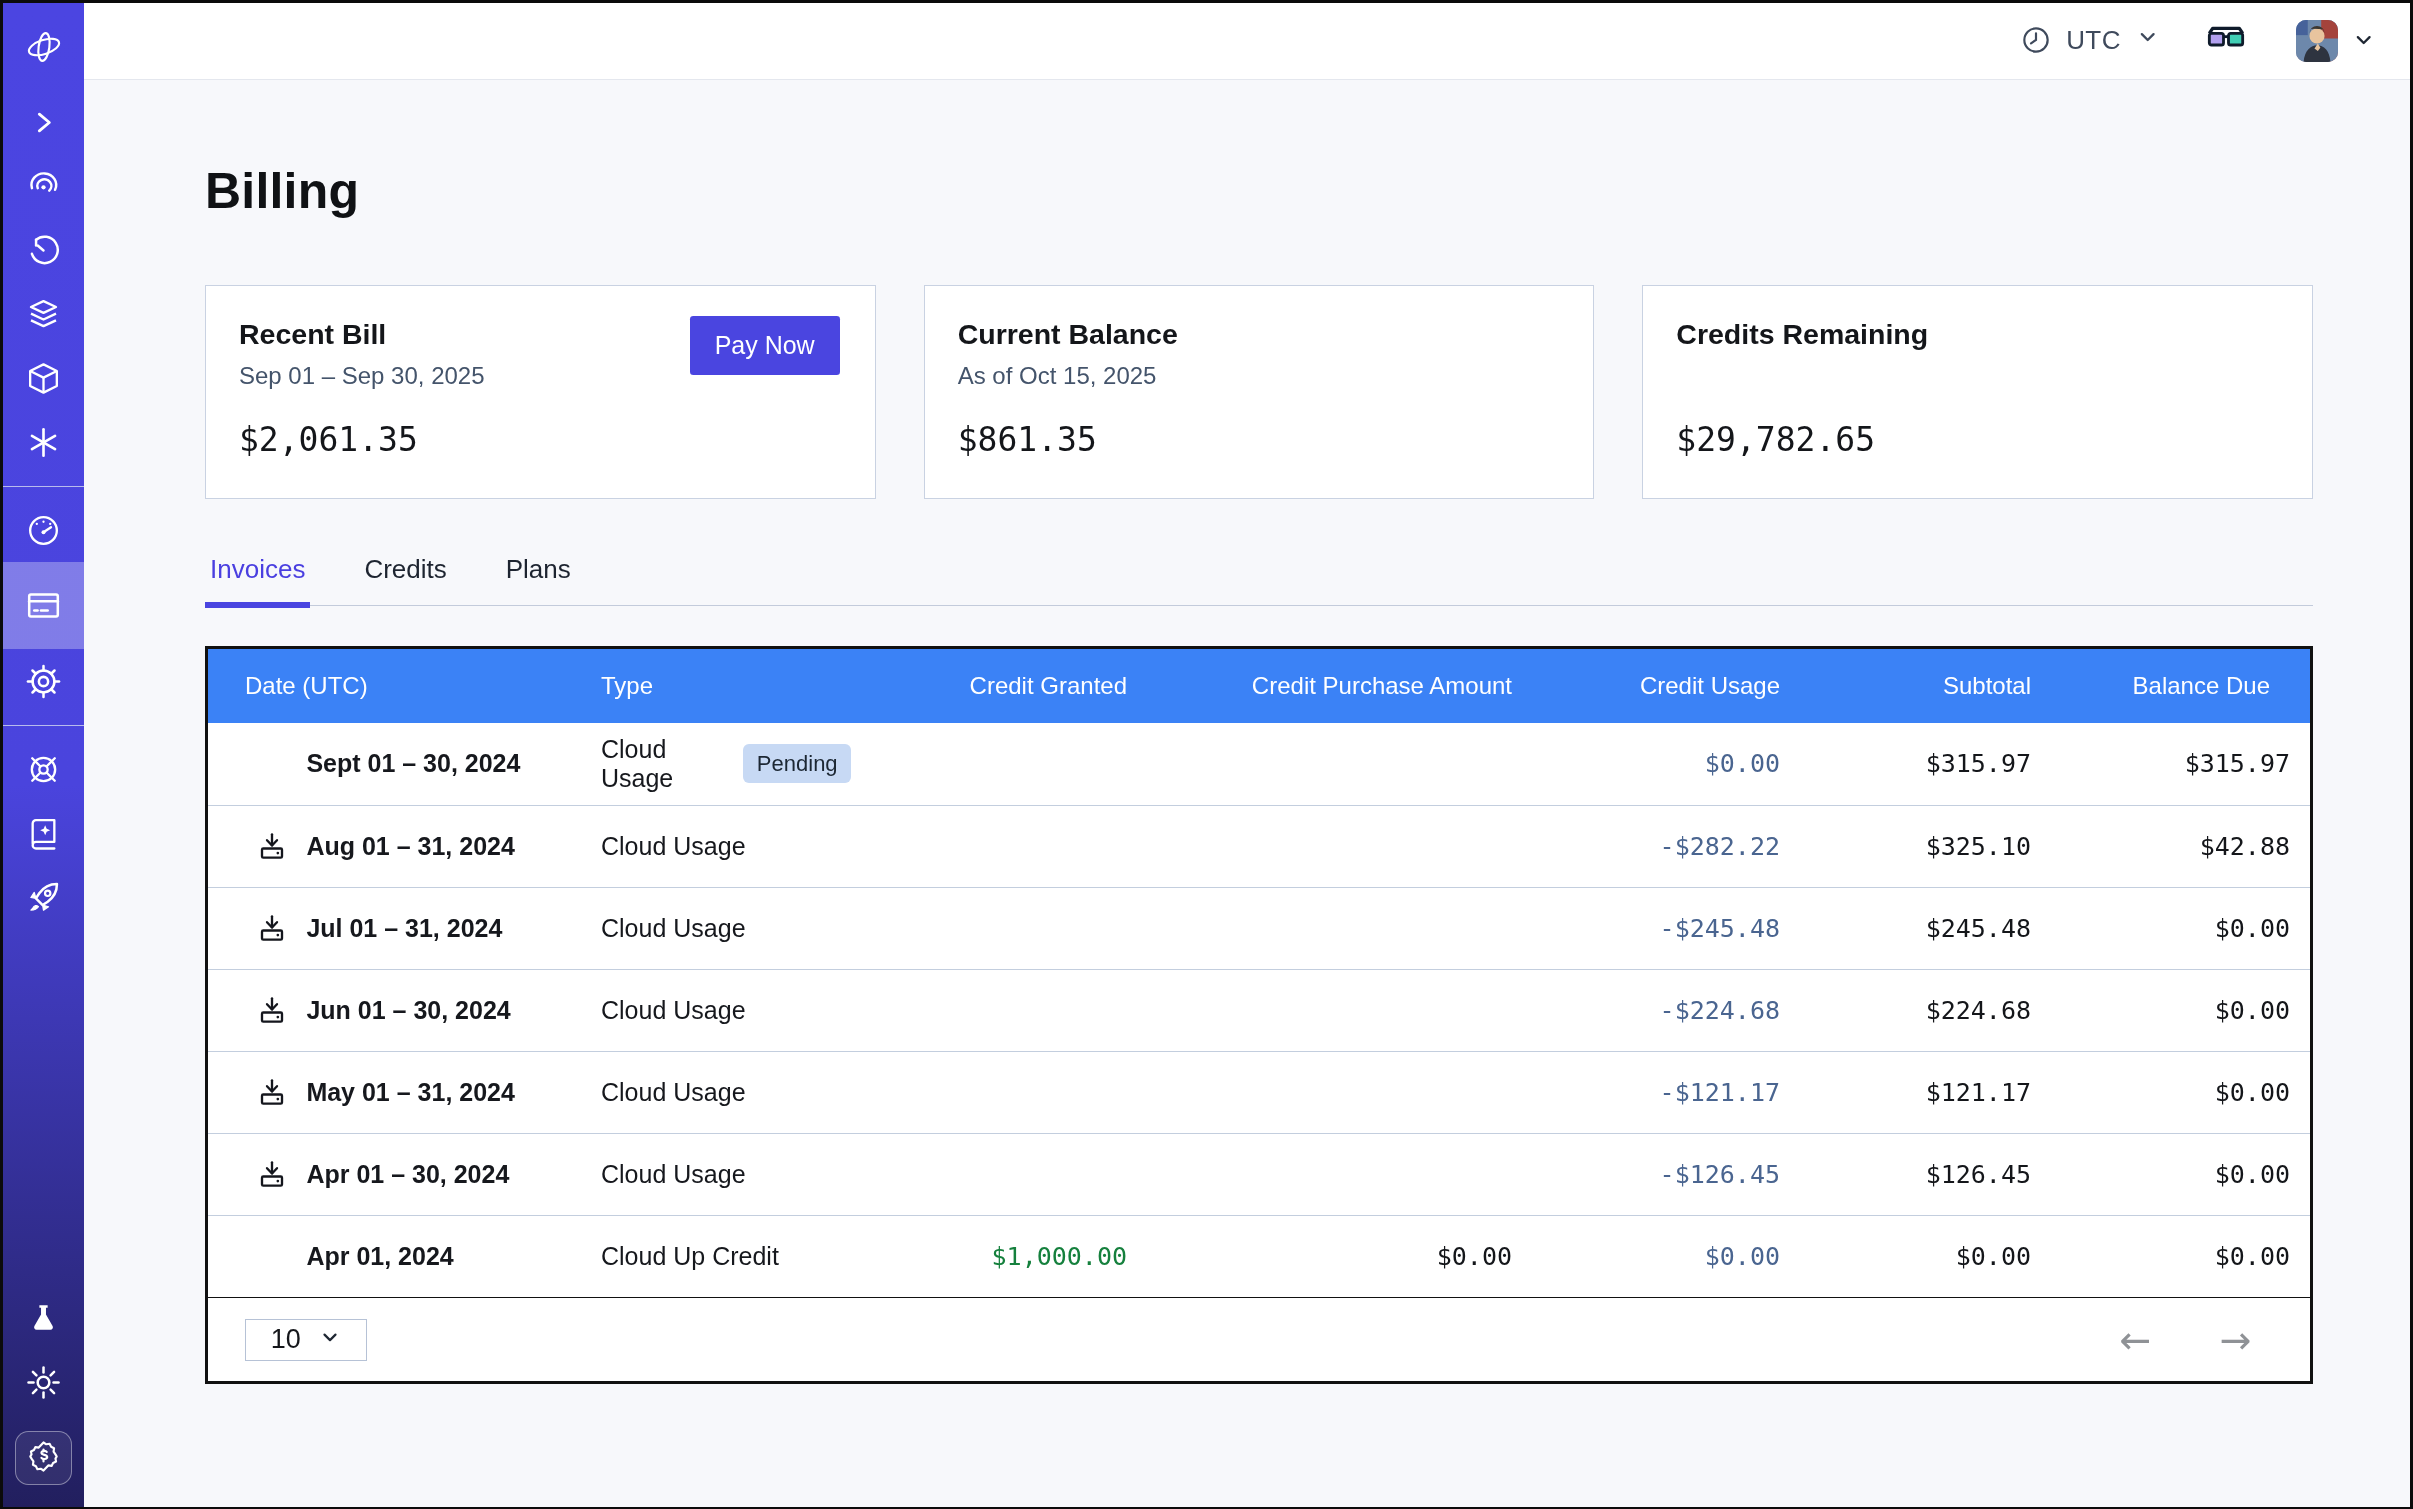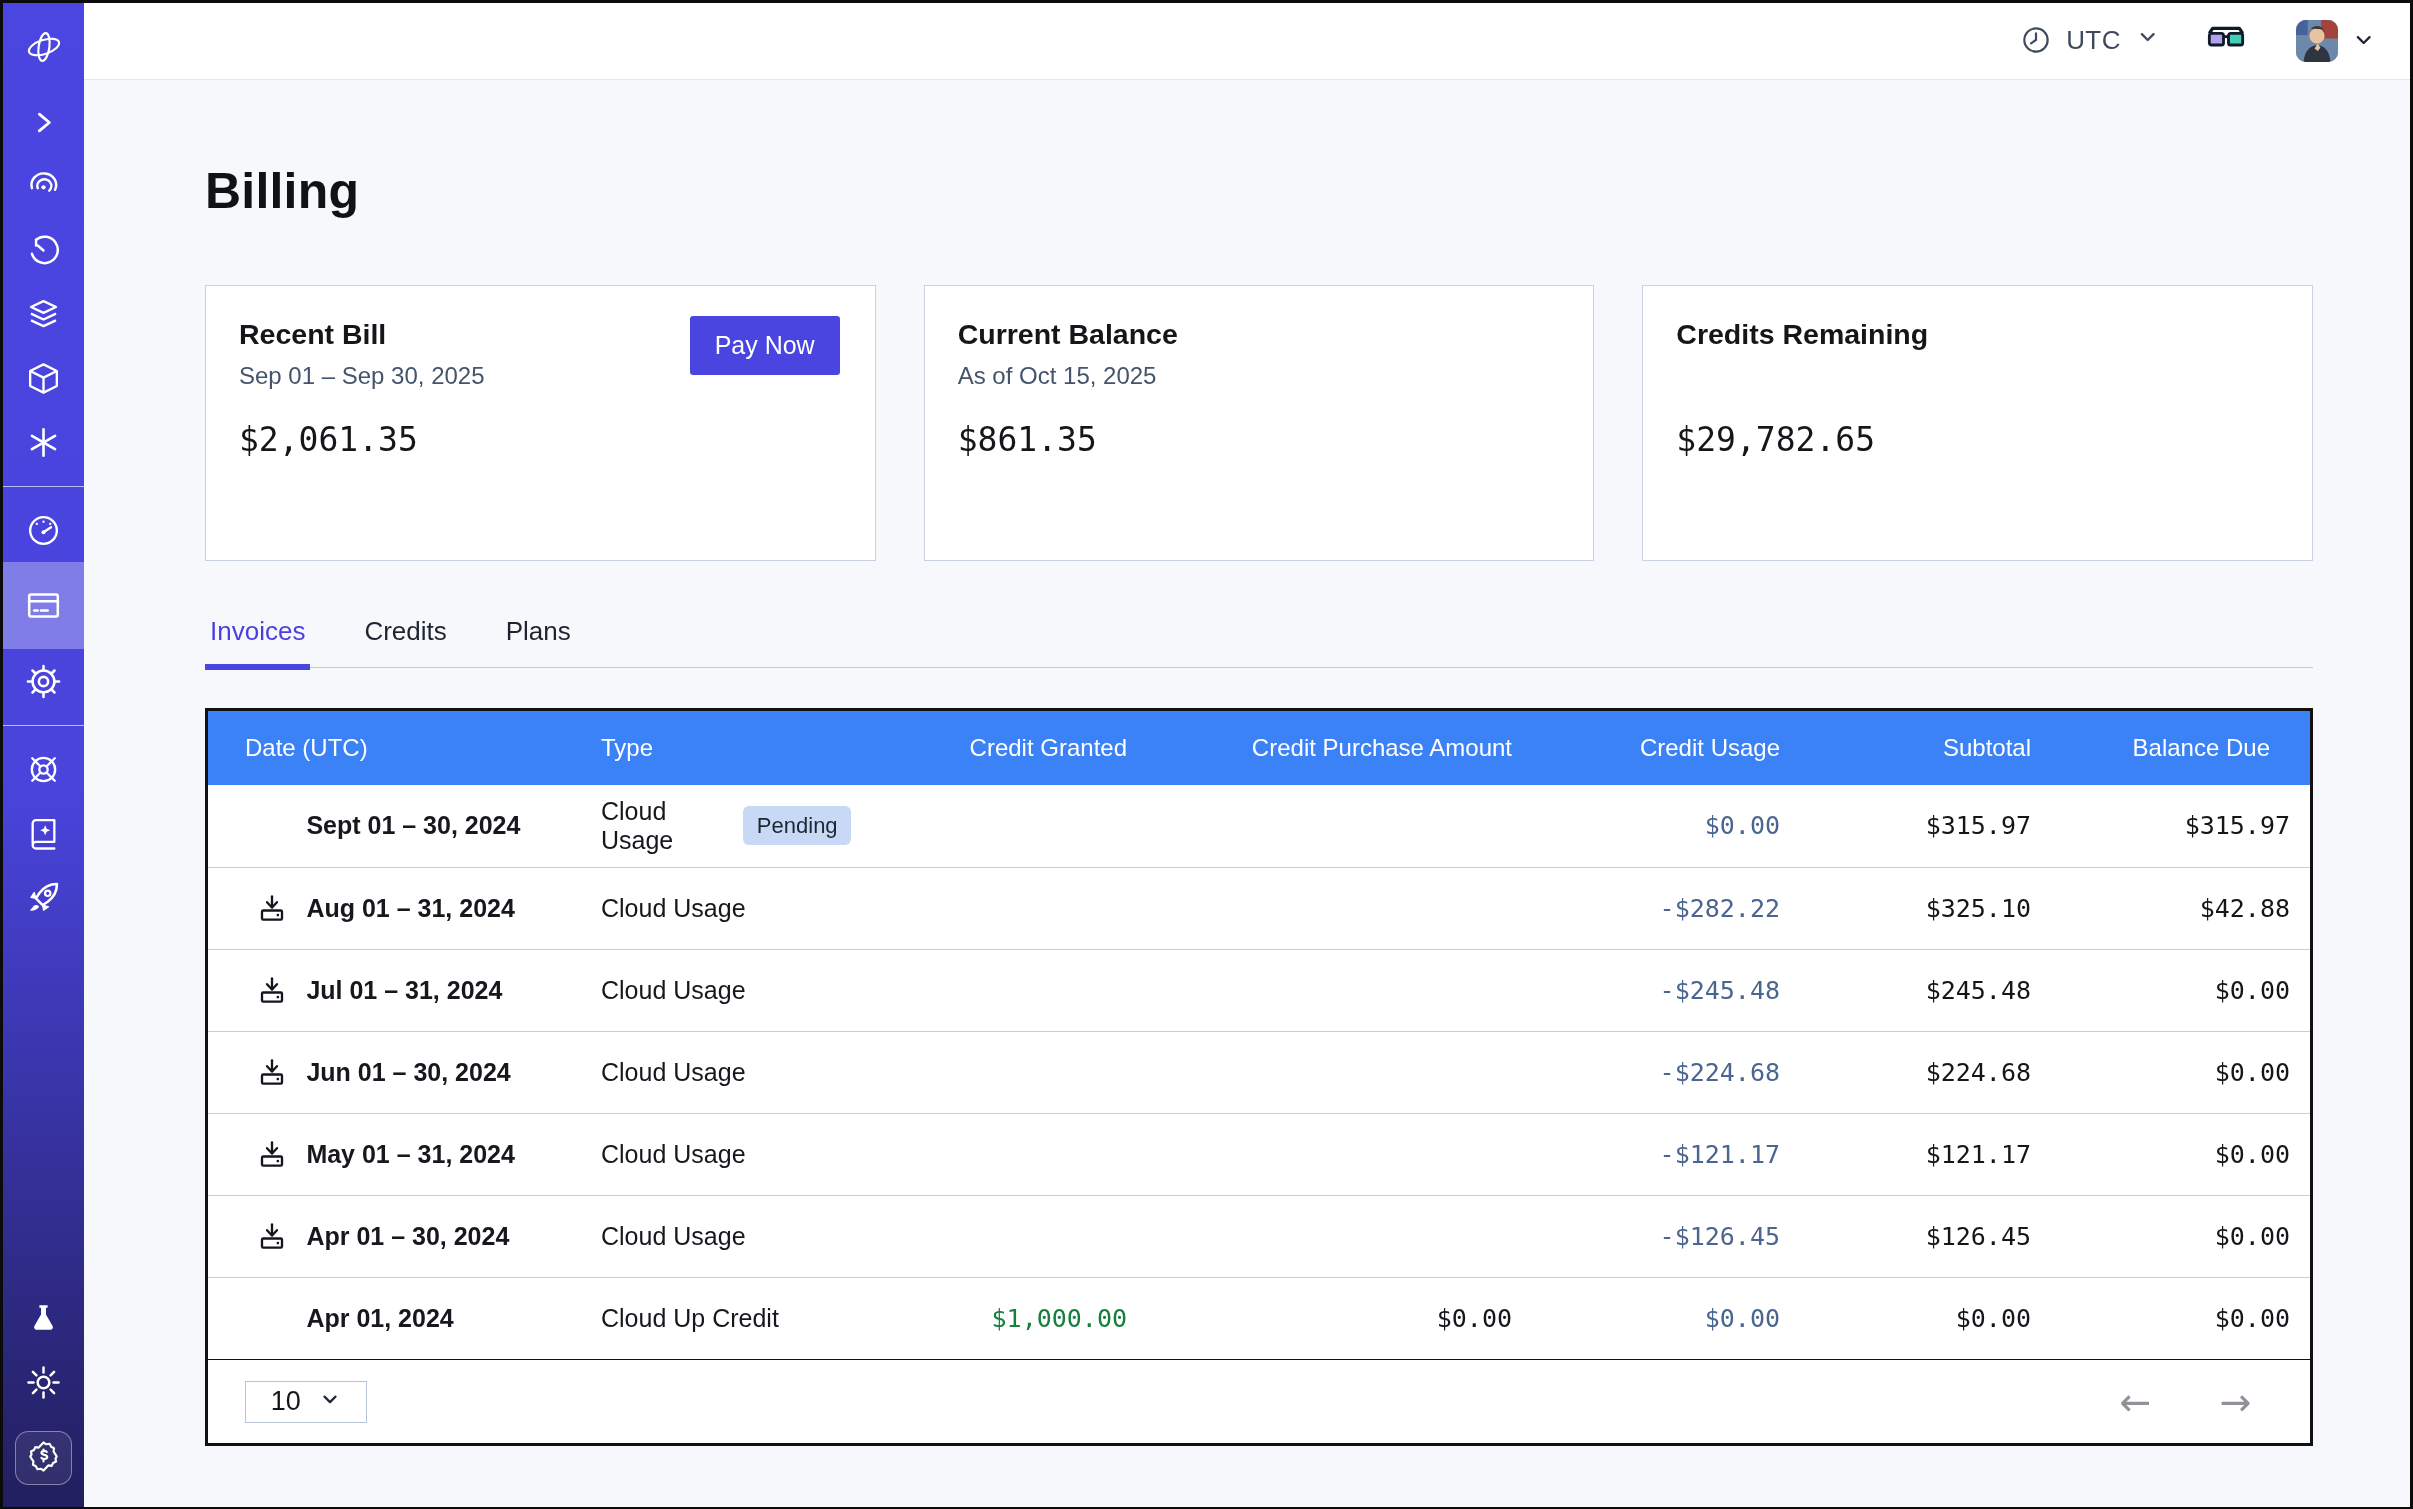--- a/index.html
+++ b/index.html
@@ -52,21 +52,21 @@
     position:relative;
   }
   .avatar svg { position:absolute; left:0; top:0; }
   
   .main { position:absolute; left:81px; top:79px; right:0; bottom:0; padding:0 97px 0 121px; }
   .page-title { margin-top:80px; font-size:50px; font-weight:700; color:#101215; letter-spacing:0.2px; }
   
   .cards { display:flex; gap:48px; margin-top:65px; }
   .card {
     flex:1 1 0; background:#ffffff; border:1.7px solid #c9d2e2; position:relative;
-    padding:32px 33px; height:276px;
+    padding:32px 33px; height:214px;
   }
   .card-title { font-size:28.5px; font-weight:700; color:#14161a; }
   .card-subtitle { font-size:24px; color:#44546b; margin-top:11px; min-height:33px; }
   .card-amount { font-family:"DejaVu Sans Mono", monospace; font-size:33px; color:#14161a; margin-top:25px; }
   .pay-now-btn {
     position:absolute; right:35px; top:30px; background:#4a45e0; color:#ffffff;
     font-size:25px; border:none; padding:15px 25px; border-radius:3.3px; cursor:pointer;
     font-family:"Liberation Sans", sans-serif;
   }
   

